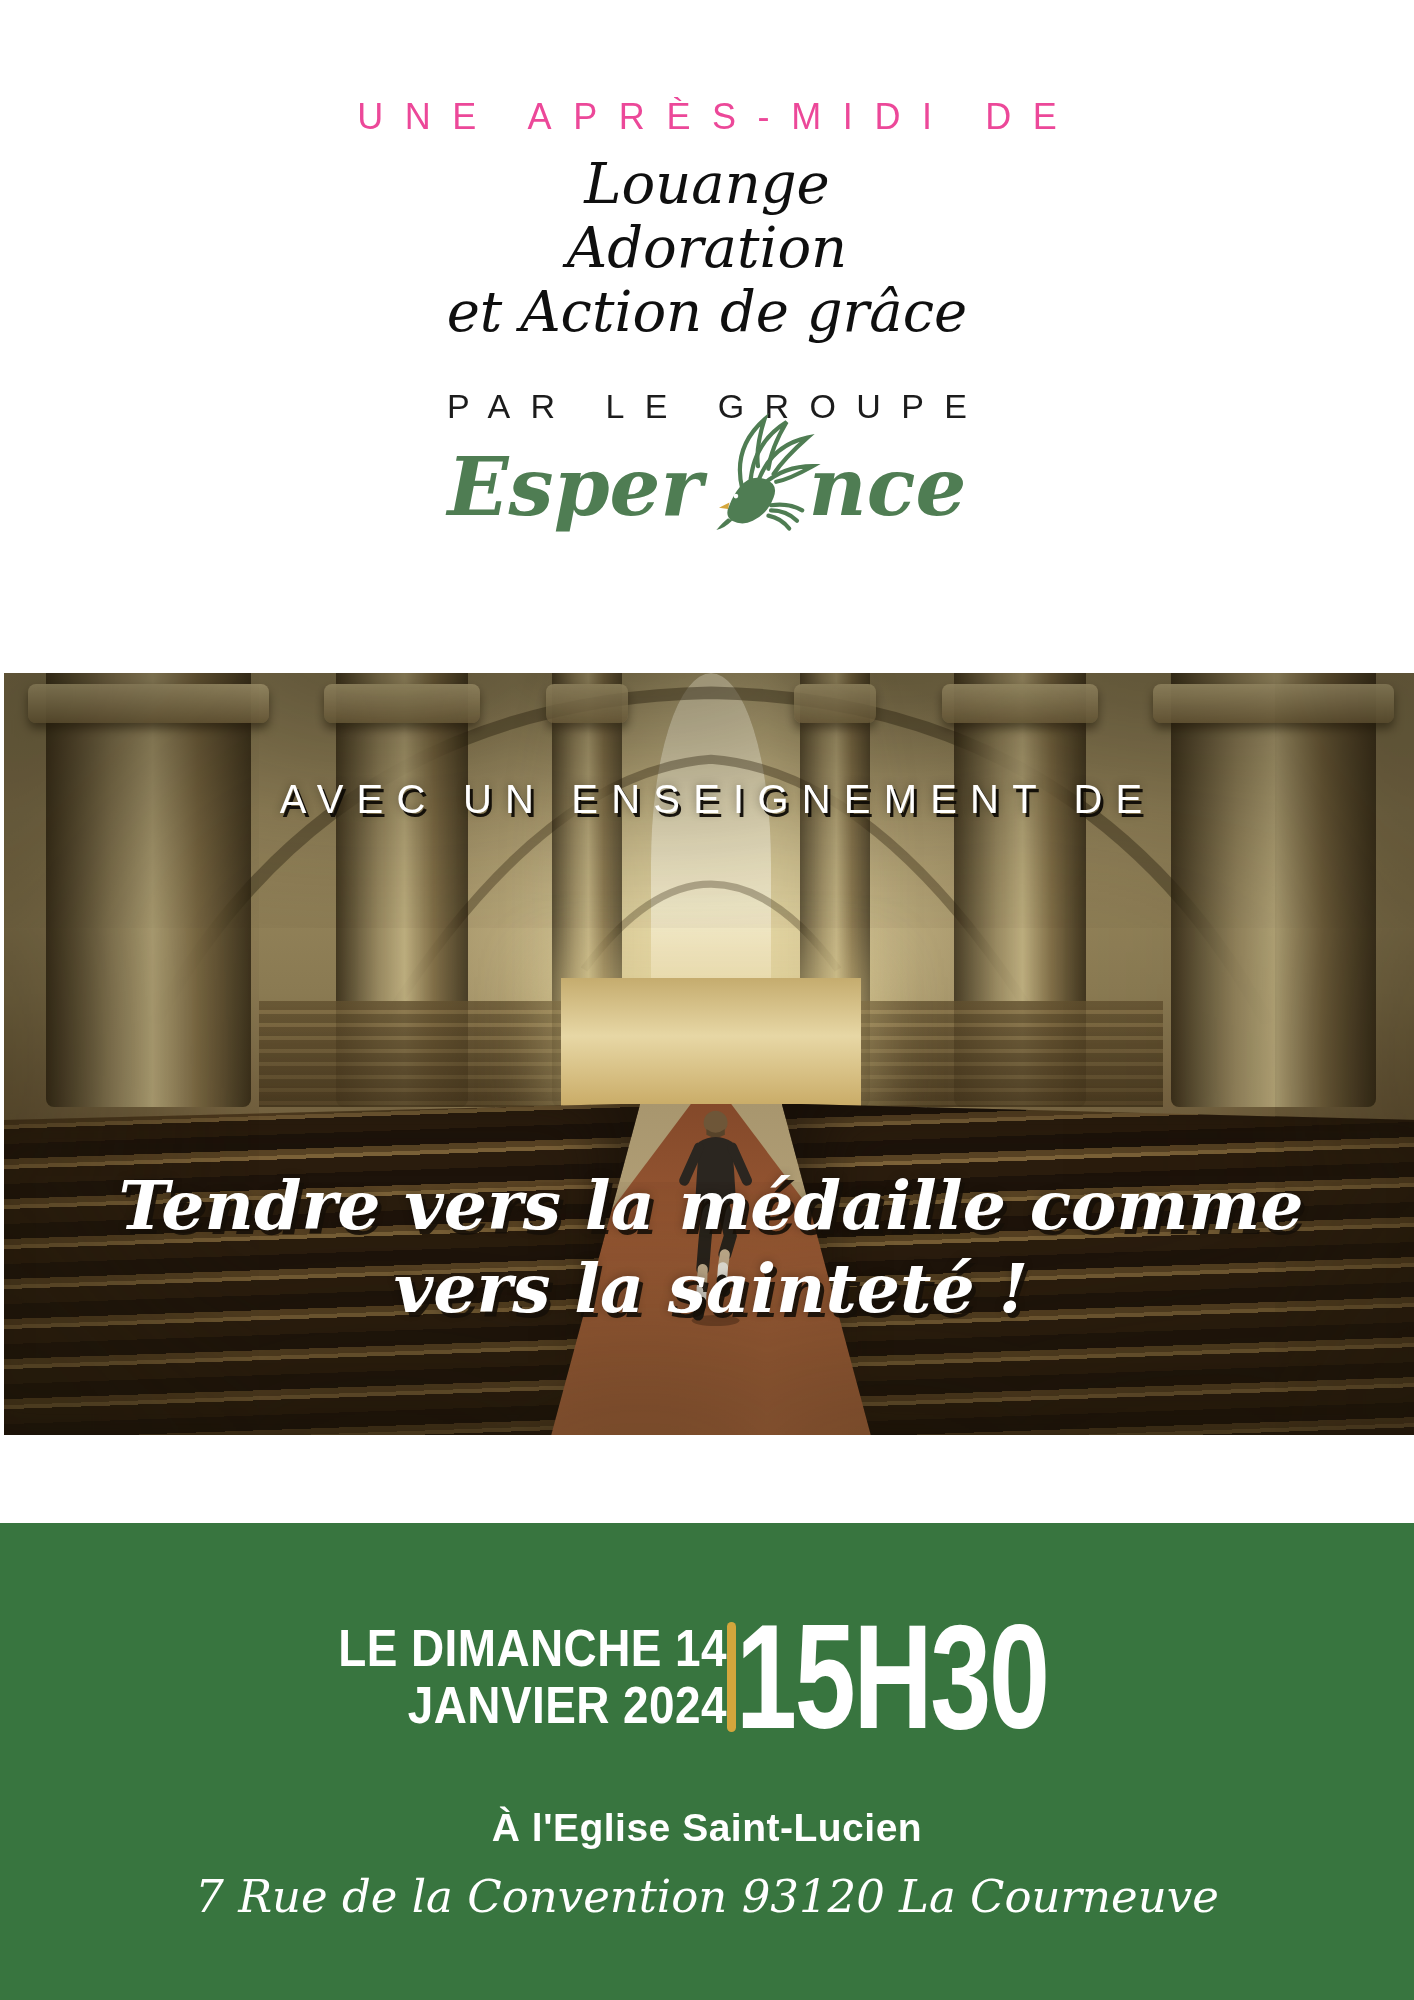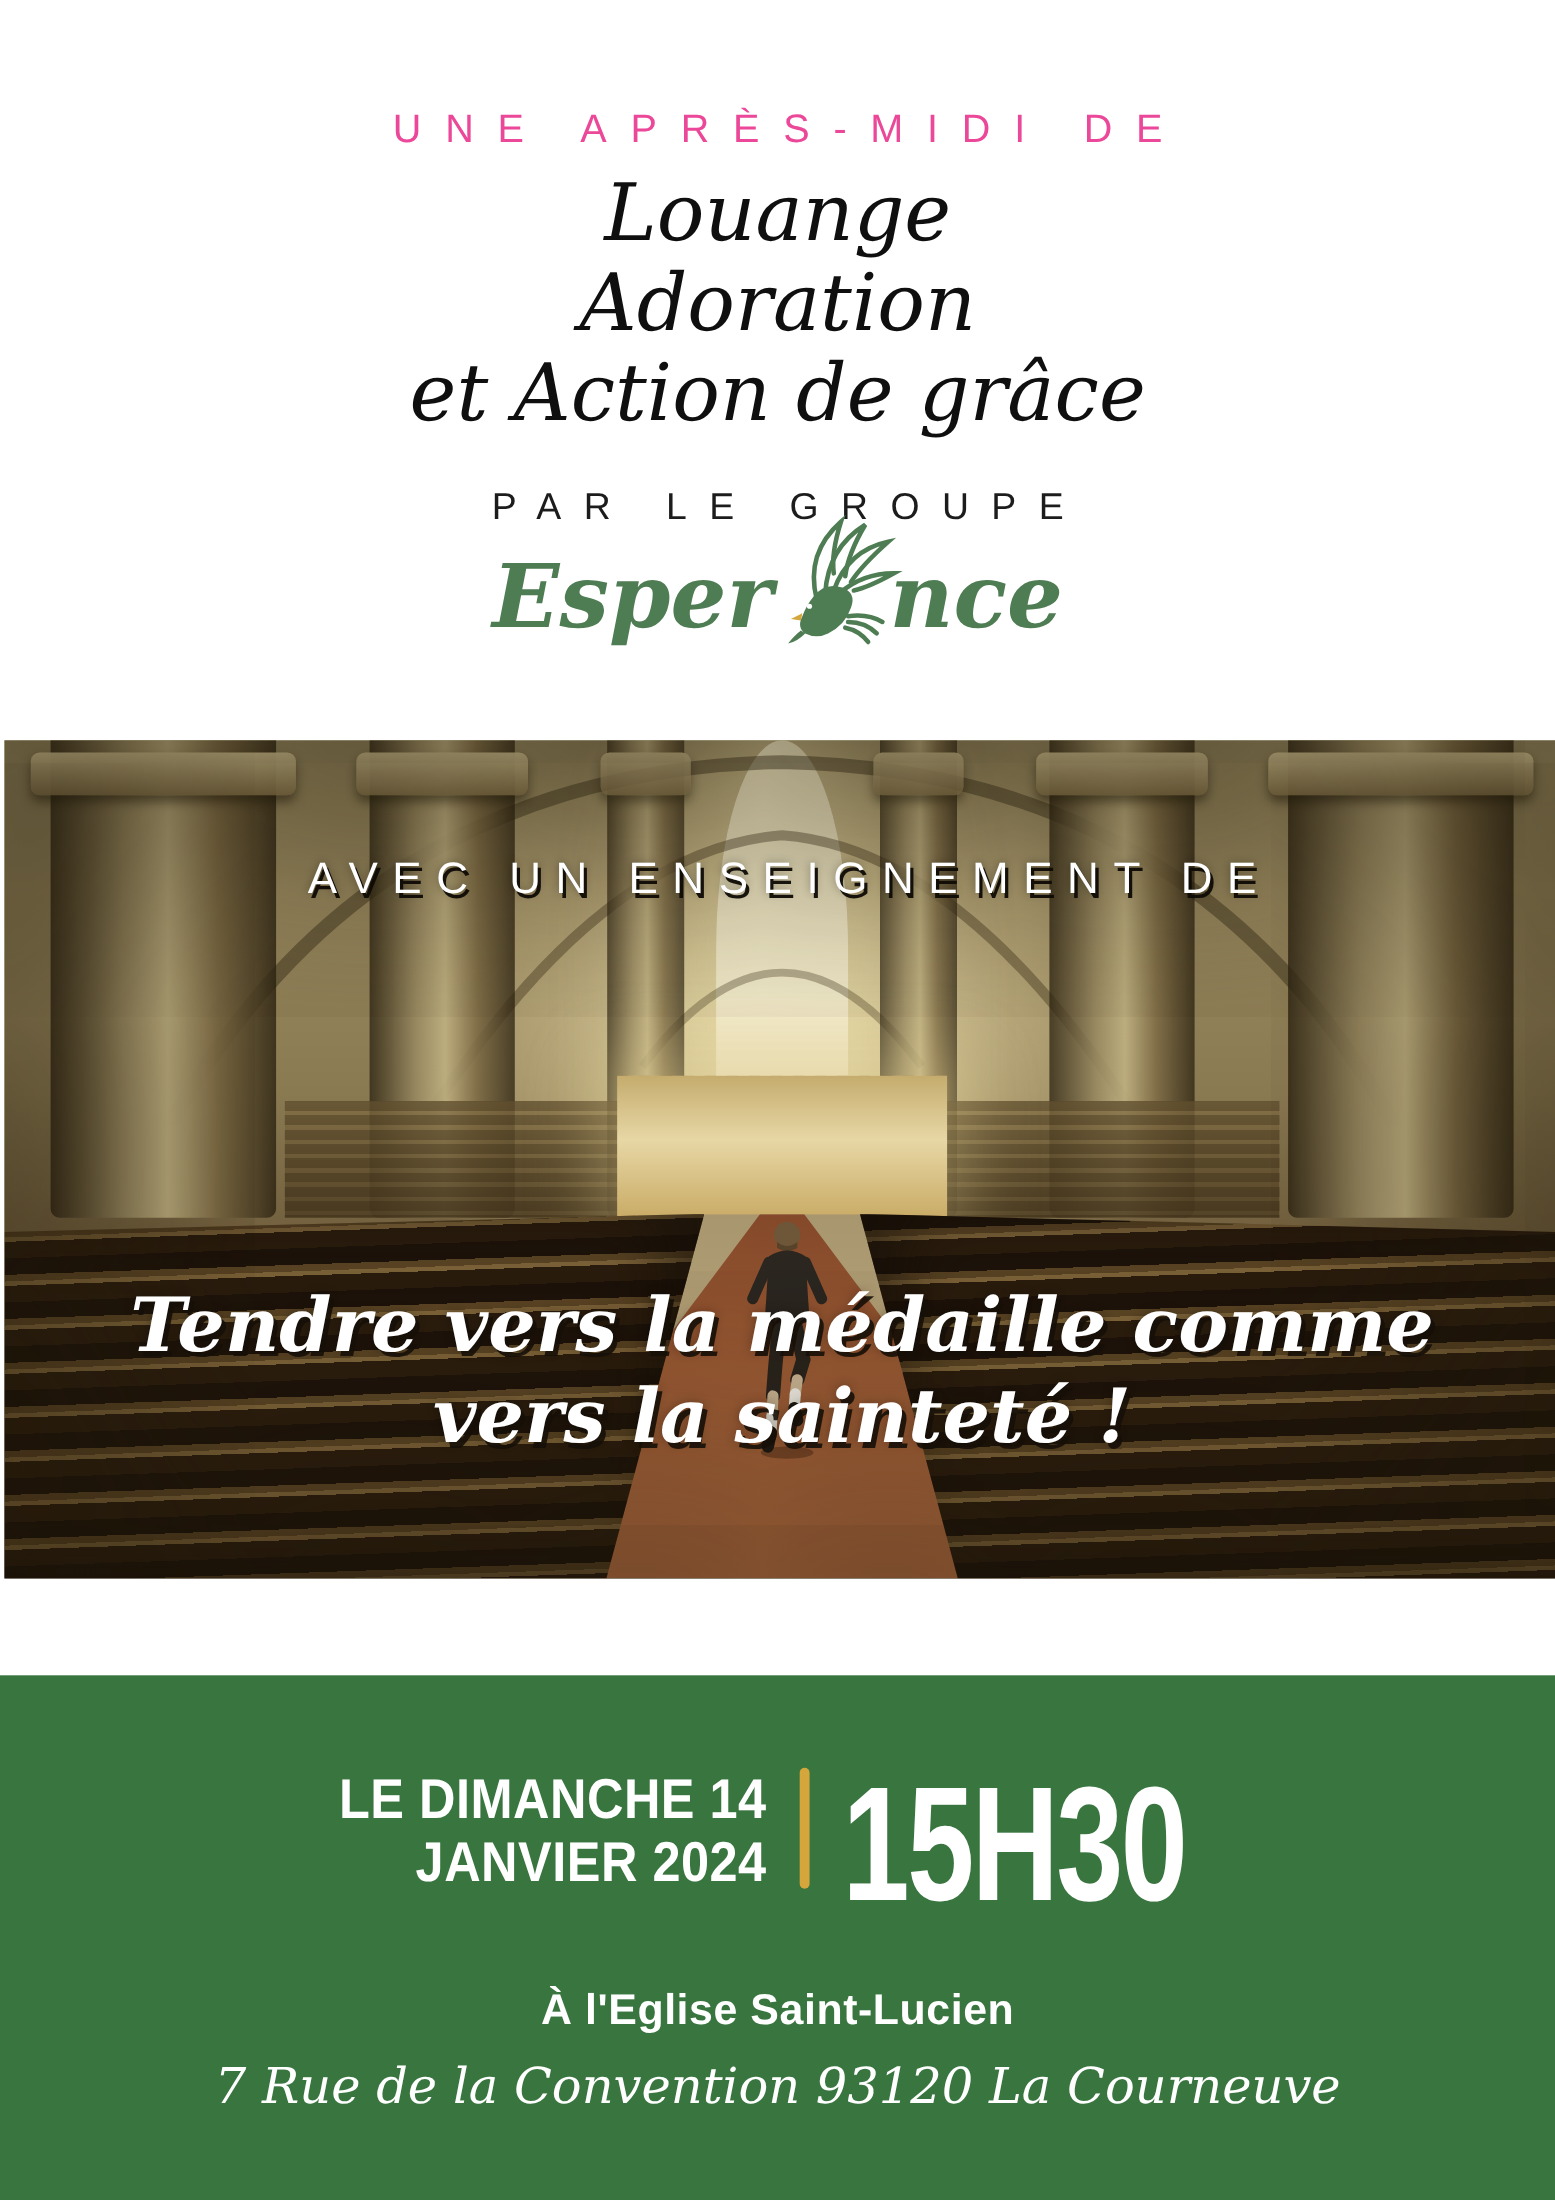--- a/index.html
+++ b/index.html
@@ -3,21 +3,21 @@
 <meta charset="utf-8">
 <style>
   html,body{margin:0;padding:0;background:#666;}
   .poster{position:relative;width:1414px;height:2000px;margin:0 auto;background:#ffffff;overflow:hidden;
           font-family:"Liberation Sans",sans-serif;}
 
   
   .top{position:absolute;top:0;left:0;width:100%;height:673px;background:#ffffff;text-align:center;}
   .kicker{margin-top:96px;font-size:36px;font-weight:400;color:#ec4899;letter-spacing:.6em;padding-left:.6em;}
   .title{margin:14px 0 0 0;font-family:"DejaVu Serif","Liberation Serif",serif;font-style:italic;
-         font-weight:500;font-size:72px;line-height:1.14;color:#0f0f0f;}
+         font-weight:500;font-size:56px;line-height:1.14;color:#0f0f0f;}
   .title span{display:block;}
   .byline{margin-top:44px;font-size:34px;color:#1c1c1c;letter-spacing:.6em;padding-left:.6em;}
   .logo{position:relative;margin-top:-14px;height:150px;display:flex;align-items:center;justify-content:center;
         font-family:"DejaVu Serif","Liberation Serif",serif;font-style:italic;font-weight:600;
         font-size:80px;color:var(--logo_green,#4f7d53);}
   .logo .dove{width:130px;height:130px;margin:0 -14px 26px -10px;}
 
   
   .photo{position:absolute;top:673px;left:4px;width:100%;height:762px;overflow:hidden;
          background:linear-gradient(180deg,#8e815a 0%,#99895f 18%,#8a7a52 42%,#73613f 58%,#57452c 78%,#3a2d1a 100%);}
@@ -66,21 +66,21 @@
 
   .overlay{position:absolute;left:0;right:0;text-align:center;color:#ffffff;}
   .teaching{top:12.5%;font-size:40px;letter-spacing:.33em;padding-left:.33em;line-height:1.58;
        text-shadow:3px 4px 0 rgba(14,11,5,.95),0 0 8px rgba(0,0,0,.35);}
   .quote{top:64.5%;font-family:"DejaVu Serif","Liberation Serif",serif;font-style:italic;font-weight:600;
        font-size:68px;line-height:1.22;text-shadow:4px 5px 0 rgba(22,16,8,.9),0 0 10px rgba(0,0,0,.3);}
   .overlay span{display:block;}
 
   
   .green{position:absolute;top:1523px;left:0;width:100%;height:477px;background:var(--green,#38753f);color:#ffffff;}
-  .schedule{display:flex;align-items:flex-start;justify-content:center;gap:30px;padding-top:84px;}
+  .schedule{display:flex;align-items:center;justify-content:center;padding-top:84px;}
   .date{width:470px;text-align:right;font-weight:bold;font-size:51px;line-height:1.12;
         transform:scaleX(.9);transform-origin:right center;letter-spacing:.5px;}
   .date span{display:block;}
   .divider{width:9px;height:110px;border-radius:5px;background:var(--gold,#d4a63c);}
   .time{font-size:148px;font-weight:bold;line-height:.95;transform:scaleX(.74);
         transform-origin:left center;letter-spacing:-3px;}
   .venue{margin-top:58px;text-align:center;font-weight:bold;font-size:39px;letter-spacing:.5px;}
   .address{margin-top:20px;text-align:center;font-family:"DejaVu Serif","Liberation Serif",serif;
         font-style:italic;font-size:45px;}
 </style>

